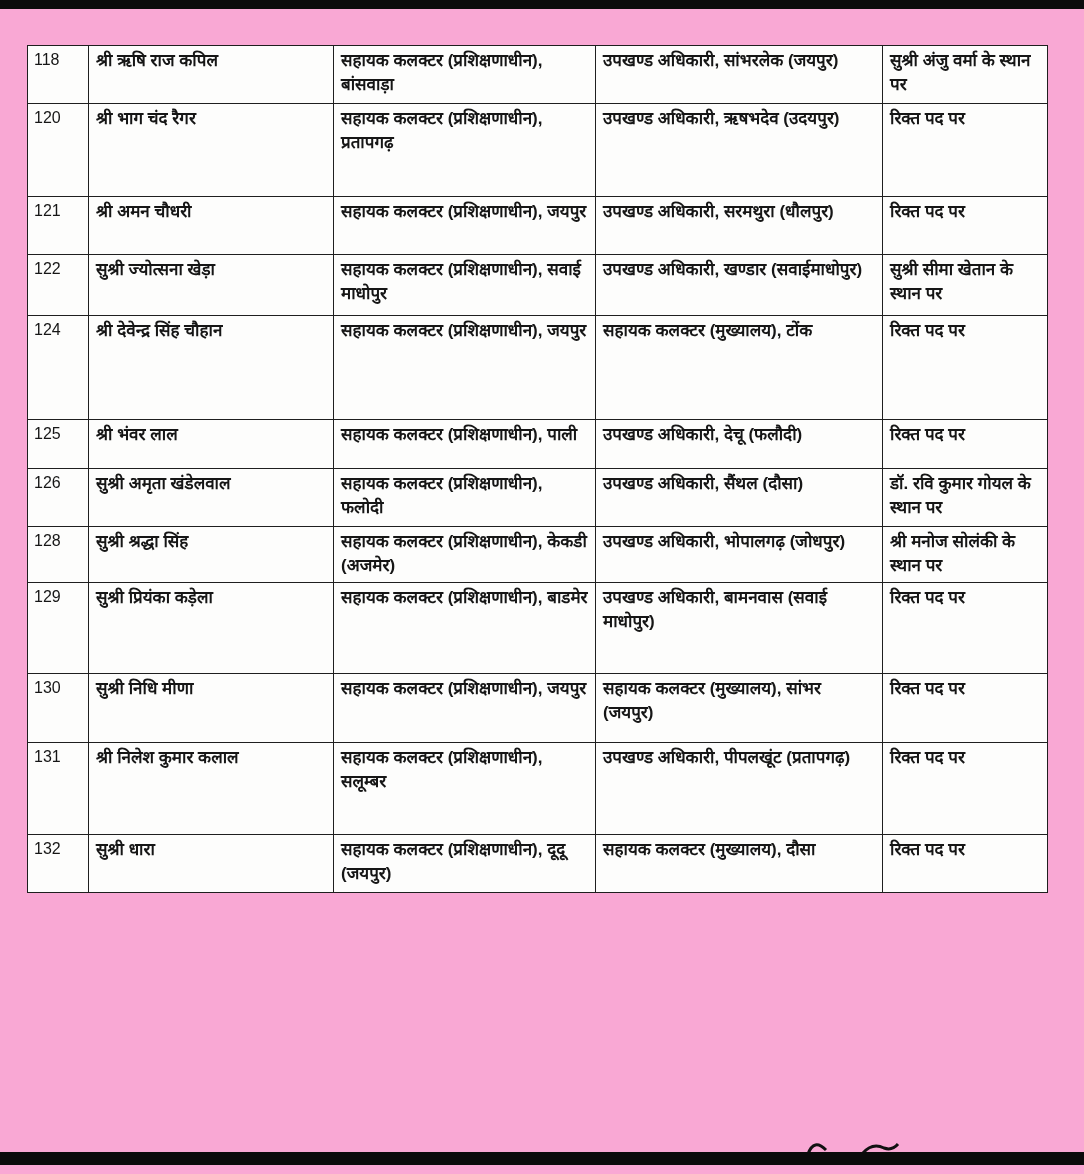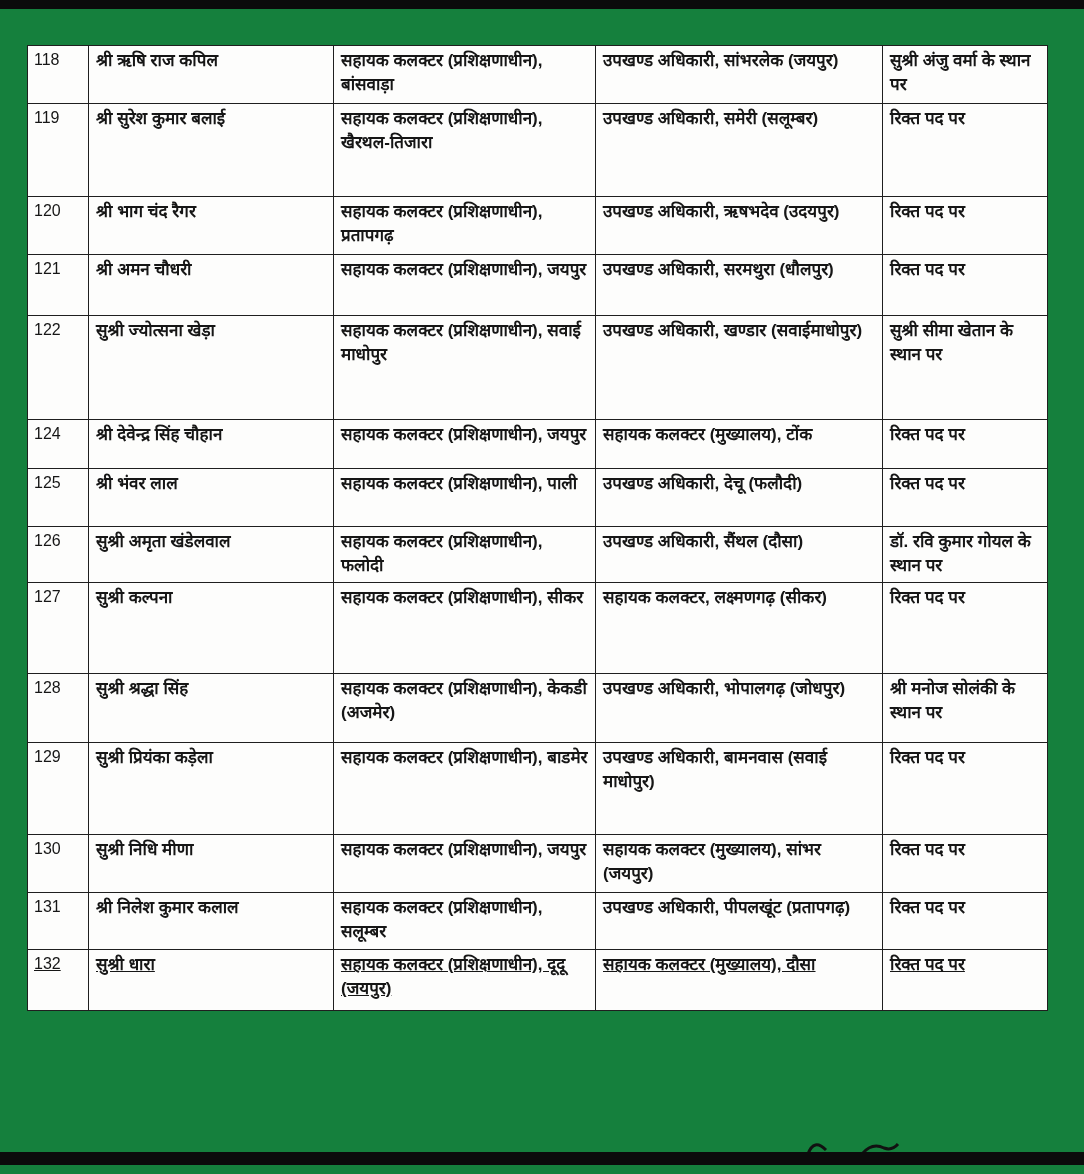--- a/index.html
+++ b/index.html
@@ -4,21 +4,21 @@
 <style>
   html, body {
     margin: 0;
     padding: 0;
     background: #ffffff;
   }
   .page {
     position: relative;
     width: 1084px;
     height: 1174px;
-    background: #15803d;
+    background: #f9a8d4;
     overflow: hidden;
     font-family: "Liberation Sans", "DejaVu Sans", sans-serif;
     color: #161616;
   }
   .scan-bar {
     position: absolute;
     left: 0;
     width: 100%;
     background: #0b0b0b;
   }
@@ -99,27 +99,20 @@
     </colgroup>
     <tbody>
         <tr>
     <td class="c-sno">118</td>
     <td class="c-name">श्री ऋषि राज कपिल</td>
     <td class="c-cur">सहायक कलक्टर (प्रशिक्षणाधीन), बांसवाड़ा</td>
     <td class="c-new">उपखण्ड अधिकारी, सांभरलेक (जयपुर)</td>
     <td class="c-rem">सुश्री अंजु वर्मा के स्थान पर</td>
   </tr>
         <tr>
-    <td class="c-sno">119</td>
-    <td class="c-name">श्री सुरेश कुमार बलाई</td>
-    <td class="c-cur">सहायक कलक्टर (प्रशिक्षणाधीन), खैरथल-तिजारा</td>
-    <td class="c-new">उपखण्ड अधिकारी, समेरी (सलूम्बर)</td>
-    <td class="c-rem">रिक्त पद पर</td>
-  </tr>
-        <tr>
     <td class="c-sno">120</td>
     <td class="c-name">श्री भाग चंद रैगर</td>
     <td class="c-cur">सहायक कलक्टर (प्रशिक्षणाधीन), प्रतापगढ़</td>
     <td class="c-new">उपखण्ड अधिकारी, ऋषभदेव (उदयपुर)</td>
     <td class="c-rem">रिक्त पद पर</td>
   </tr>
         <tr>
     <td class="c-sno">121</td>
     <td class="c-name">श्री अमन चौधरी</td>
     <td class="c-cur">सहायक कलक्टर (प्रशिक्षणाधीन), जयपुर</td>
@@ -146,27 +139,20 @@
     <td class="c-cur">सहायक कलक्टर (प्रशिक्षणाधीन), पाली</td>
     <td class="c-new">उपखण्ड अधिकारी, देचू (फलौदी)</td>
     <td class="c-rem">रिक्त पद पर</td>
   </tr>
         <tr>
     <td class="c-sno">126</td>
     <td class="c-name">सुश्री अमृता खंडेलवाल</td>
     <td class="c-cur">सहायक कलक्टर (प्रशिक्षणाधीन), फलोदी</td>
     <td class="c-new">उपखण्ड अधिकारी, सैंथल (दौसा)</td>
     <td class="c-rem">डॉ. रवि कुमार गोयल के स्थान पर</td>
-  </tr>
-        <tr>
-    <td class="c-sno">127</td>
-    <td class="c-name">सुश्री कल्पना</td>
-    <td class="c-cur">सहायक कलक्टर (प्रशिक्षणाधीन), सीकर</td>
-    <td class="c-new">सहायक कलक्टर, लक्ष्मणगढ़ (सीकर)</td>
-    <td class="c-rem">रिक्त पद पर</td>
   </tr>
         <tr>
     <td class="c-sno">128</td>
     <td class="c-name">सुश्री श्रद्धा सिंह</td>
     <td class="c-cur">सहायक कलक्टर (प्रशिक्षणाधीन), केकडी (अजमेर)</td>
     <td class="c-new">उपखण्ड अधिकारी, भोपालगढ़ (जोधपुर)</td>
     <td class="c-rem">श्री मनोज सोलंकी के स्थान पर</td>
   </tr>
         <tr>
     <td class="c-sno">129</td>

